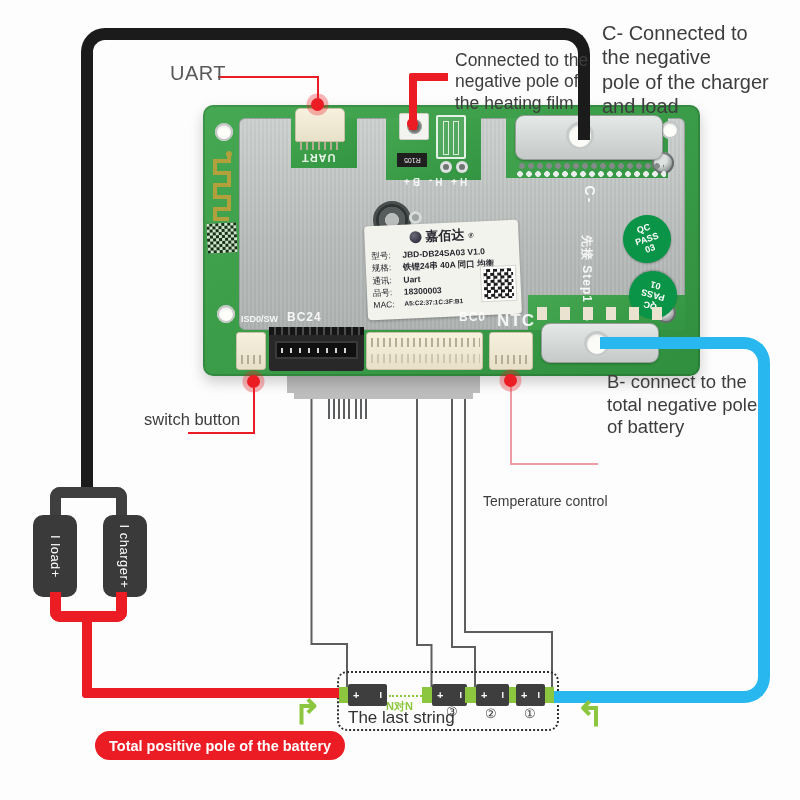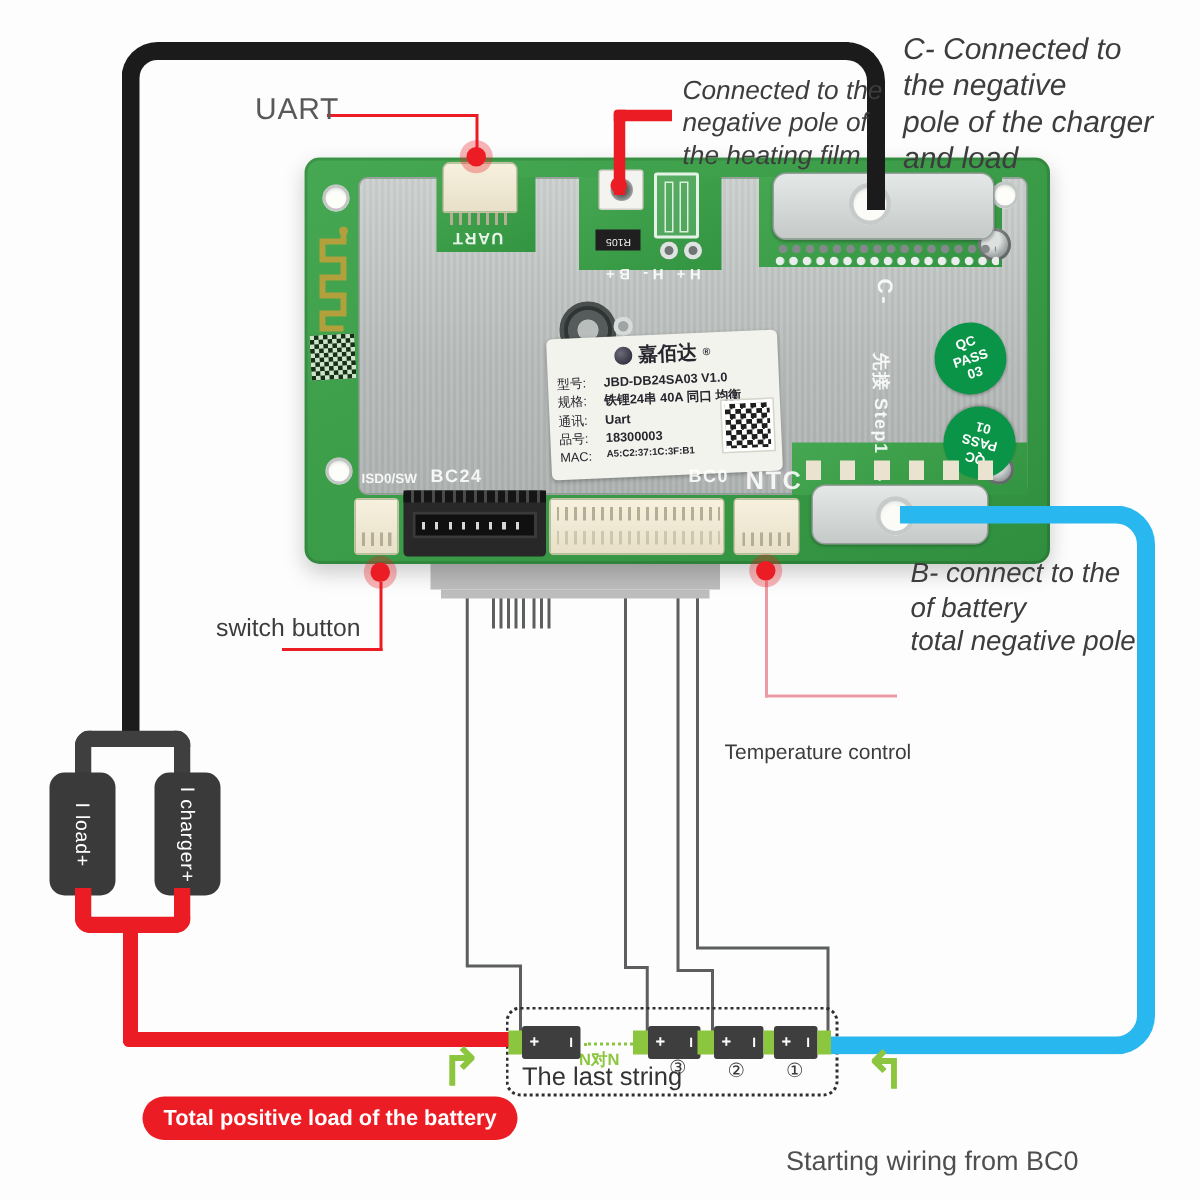--- a/index.html
+++ b/index.html
@@ -105,21 +105,21 @@
           padding:0 5px; color:#fff; z-index:5; }
   .cell .p { font-size:11px; font-weight:bold; }
   .cell .m { font-size:9px; font-weight:bold; }
   .conn { top:687px; height:16px; background:#8cc63e; z-index:5; }
   .garrow { color:#8cc63e; font-size:34px; font-weight:bold; line-height:1; }
 
   
   .badge { height:29px; border-radius:15px; color:#fff; font-weight:bold;
            font-size:14.5px; display:inline-flex; align-items:center;
            padding:0 14px; white-space:nowrap; z-index:6; }
-  .ann { line-height:1.22;font-style:italic; }
+  .ann { line-height:1.22; }
 </style>
 </head>
 <body>
 
 <div id="stage">
 
   <svg class="abs" width="800" height="800" viewBox="0 0 800 800" style="left:0;top:0">
     <g fill="none" stroke="#5c5e5f" stroke-width="2">
       <polyline points="311.5,396 311.5,644 347,644 347,692"></polyline>
       <polyline points="417,396 417,645 431.5,645 431.5,692"></polyline>
@@ -337,23 +337,22 @@
 
   <div class="abs ann" style="left:602px;top:21px;font-size:20px">
     <div>C- Connected to</div>
     <div>the negative</div>
     <div>pole of the charger</div>
     <div>and load</div>
   </div>
 
   <div class="abs ann" style="left:607px;top:371px;font-size:18.5px">
     <div>B- connect to the</div>
+    <div>total negative pole</div>
     <div>of battery</div>
-    <div>total negative pole</div>
   </div>
 
   <div class="abs" style="left:144px;top:410px;font-size:16.5px">switch button</div>
   <div class="abs" style="left:483px;top:493px;font-size:14px">Temperature control</div>
 
-  <div class="abs badge" style="left:95px;top:731px;background:#ec1c24">Total positive load of the battery</div>
-  <div class="abs" style="left:524px;top:764px;font-size:18px;color:#4f4f4f">Starting wiring from BC0</div>
+  <div class="abs badge" style="left:95px;top:731px;background:#ec1c24">Total positive pole of the battery</div>
 
 </div>
 
 </body></html>

